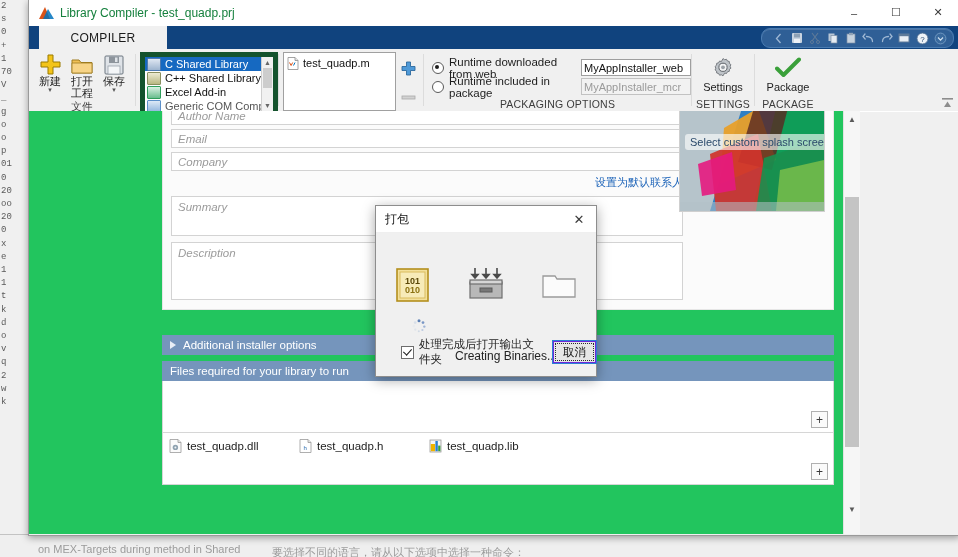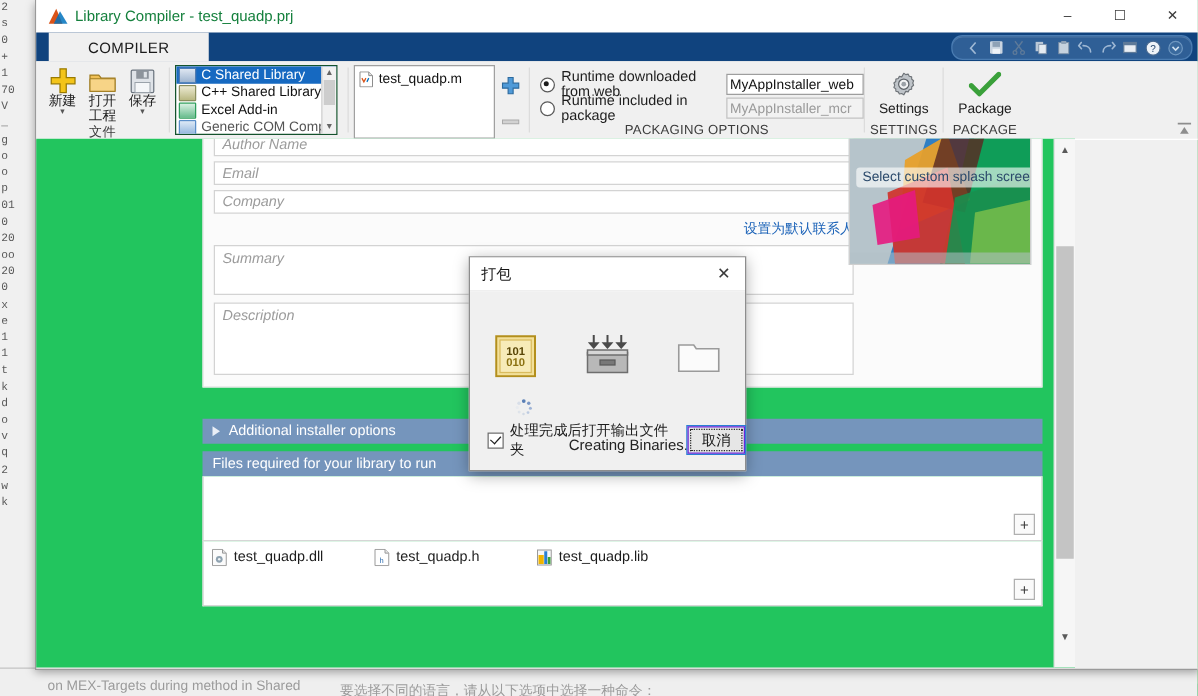--- a/index.html
+++ b/index.html
@@ -95,21 +95,21 @@
   .bigbtn{
     width:34px;display:flex;flex-direction:column;align-items:center;
     padding-top:2px;cursor:default;
   }
   .bigbtn .bi{height:22px;display:flex;align-items:flex-end;}
   .bigbtn .bl{font-size:11px;color:#1d1d1d;line-height:12px;text-align:center;}
   .bigbtn .carat{font-size:7px;color:#555;line-height:8px;margin-top:-1px;}
 
   
   #type-list{
-    width:128px;height:54px;background:#fff;border:1px solid #14532d;
+    width:128px;height:54px;background:#fff;border:5px solid #14532d;
     margin-left:4px;position:relative;overflow:hidden;
   }
   #type-list .titem{
     height:14px;display:flex;align-items:center;padding-left:2px;
     font-size:11px;color:#111;white-space:nowrap;
   }
   #type-list .titem.sel{background:#1669c1;color:#fff;}
   #type-list .ticon{width:12px;height:11px;margin-right:4px;flex:none;border-radius:1px;}
   #type-scroll{
     position:absolute;right:0;top:0;width:11px;height:54px;background:#f1f1f1;
@@ -246,21 +246,21 @@
     display:flex;align-items:center;
   }
   .stage{width:73px;display:flex;align-items:center;justify-content:center;}
   #spinner{position:absolute;left:36px;top:86px;width:14px;height:14px;}
   #dlg-status{
     position:absolute;left:0;top:116px;width:220px;text-align:center;
     font-size:12px;color:#232323;padding-left:20px;
   }
   #dlg-foot{
     position:absolute;left:0;bottom:9px;width:220px;display:flex;align-items:center;
-    padding-left:14px;box-sizing:border-box;
+    padding-left:25px;box-sizing:border-box;
   }
   #dlg-check{
     width:11px;height:11px;border:1px solid #6d6d6d;background:#fff;margin-right:5px;
     position:relative;flex:none;
   }
   #dlg-check::after{
     content:"";position:absolute;left:3px;top:0px;width:4px;height:7px;
     border:solid #1d1d1d;border-width:0 1.6px 1.6px 0;transform:rotate(42deg);
   }
   #dlg-check-label{font-size:11.5px;color:#1d1d1d;}

